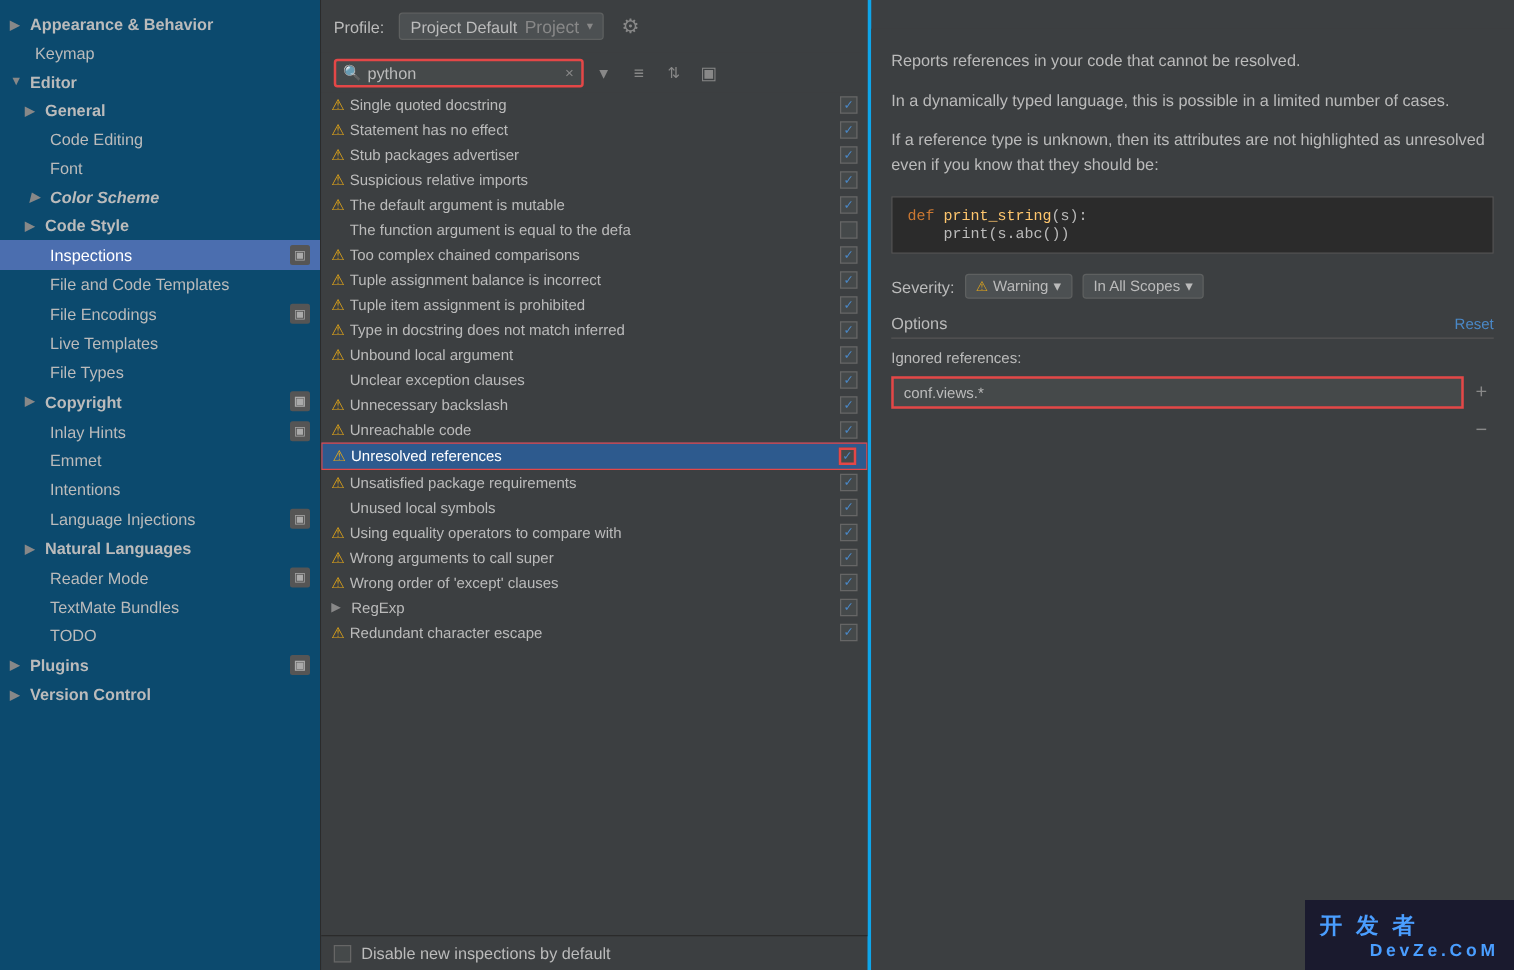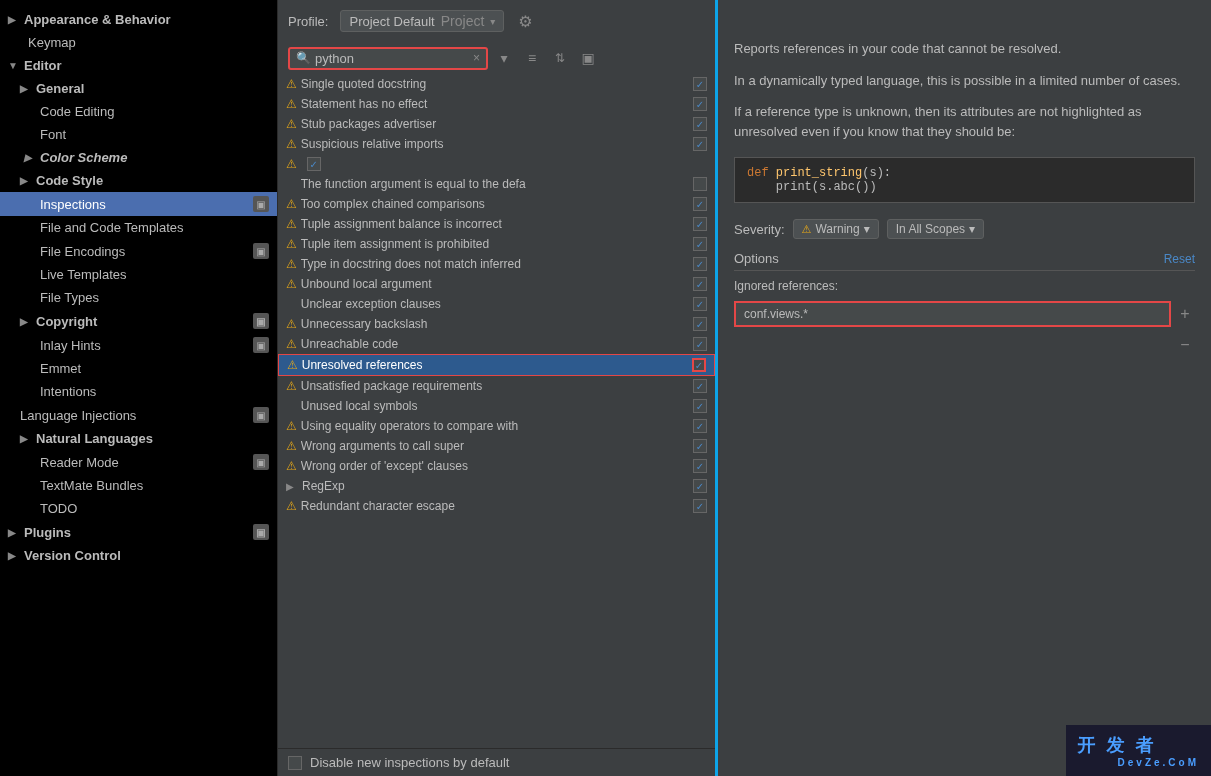--- a/index.html
+++ b/index.html
@@ -14,22 +14,22 @@
       display: flex;
       flex-direction: column;
     }
     .main-container {
       display: flex;
       flex: 1;
       overflow: hidden;
     }
     
     .sidebar {
-      width: 278px;
-      background: #000000;
+      width: 257px;
+      background: #0c4a6e;
       overflow-y: auto;
       border-right: 1px solid #2b2b2b;
       flex-shrink: 0;
       padding: 8px 0;
     }
     .sidebar-item {
       display: flex;
       align-items: center;
       padding: 4px 8px 4px 12px;
       cursor: pointer;
@@ -397,21 +397,21 @@
     </div>
 
     <div class="sidebar-item" style="padding-left: 40px;">
       <span>Emmet</span>
     </div>
 
     <div class="sidebar-item" style="padding-left: 40px;">
       <span>Intentions</span>
     </div>
 
-    <div class="sidebar-item" style="padding-left: 20px; display: flex; justify-content: space-between;">
+    <div class="sidebar-item" style="padding-left: 40px; display: flex; justify-content: space-between;">
       <span>Language Injections</span>
       <div class="sidebar-badge">▣</div>
     </div>
 
     <div class="sidebar-section-header" style="padding-left: 20px;">
       <span class="expand-arrow closed"></span>
       <span>Natural Languages</span>
     </div>
 
     <div class="sidebar-item" style="padding-left: 40px; display: flex; justify-content: space-between;">
@@ -481,20 +481,21 @@
         <span class="item-name">Stub packages advertiser</span>
         <div class="check-box checked"></div>
       </div>
       <div class="inspection-item">
         <span class="warn-icon">⚠</span>
         <span class="item-name">Suspicious relative imports</span>
         <div class="check-box checked"></div>
       </div>
       <div class="inspection-item">
         <span class="warn-icon">⚠</span>
+        <span class="item-name">The default argument is mutable</span>
         <div class="check-box checked"></div>
       </div>
       <div class="inspection-item">
         <span class="warn-icon" style="visibility:hidden;">⚠</span>
         <span class="item-name">The function argument is equal to the defa</span>
         <div class="check-box unchecked"></div>
       </div>
       <div class="inspection-item">
         <span class="warn-icon">⚠</span>
         <span class="item-name">Too complex chained comparisons</span>
@@ -620,14 +621,14 @@
       </div>
       <div style="display:flex; justify-content:flex-end;">
         <button class="remove-btn">−</button>
       </div>
     </div>
   </div>
 </div>
 
 <div class="watermark">
   <div>开 发 者</div>
-  <div style="font-size:10px;padding-left:40px;">DevZe.CoM</div>
+  <div style="font-size:14px;padding-left:40px;">DevZe.CoM</div>
 </div>
 
 </body></html>

